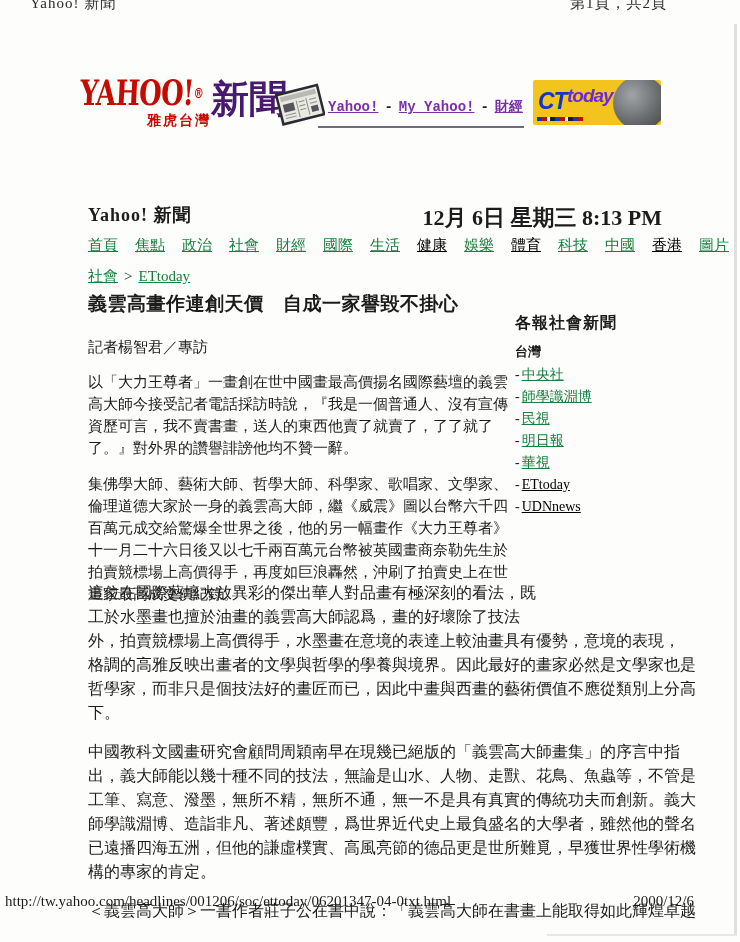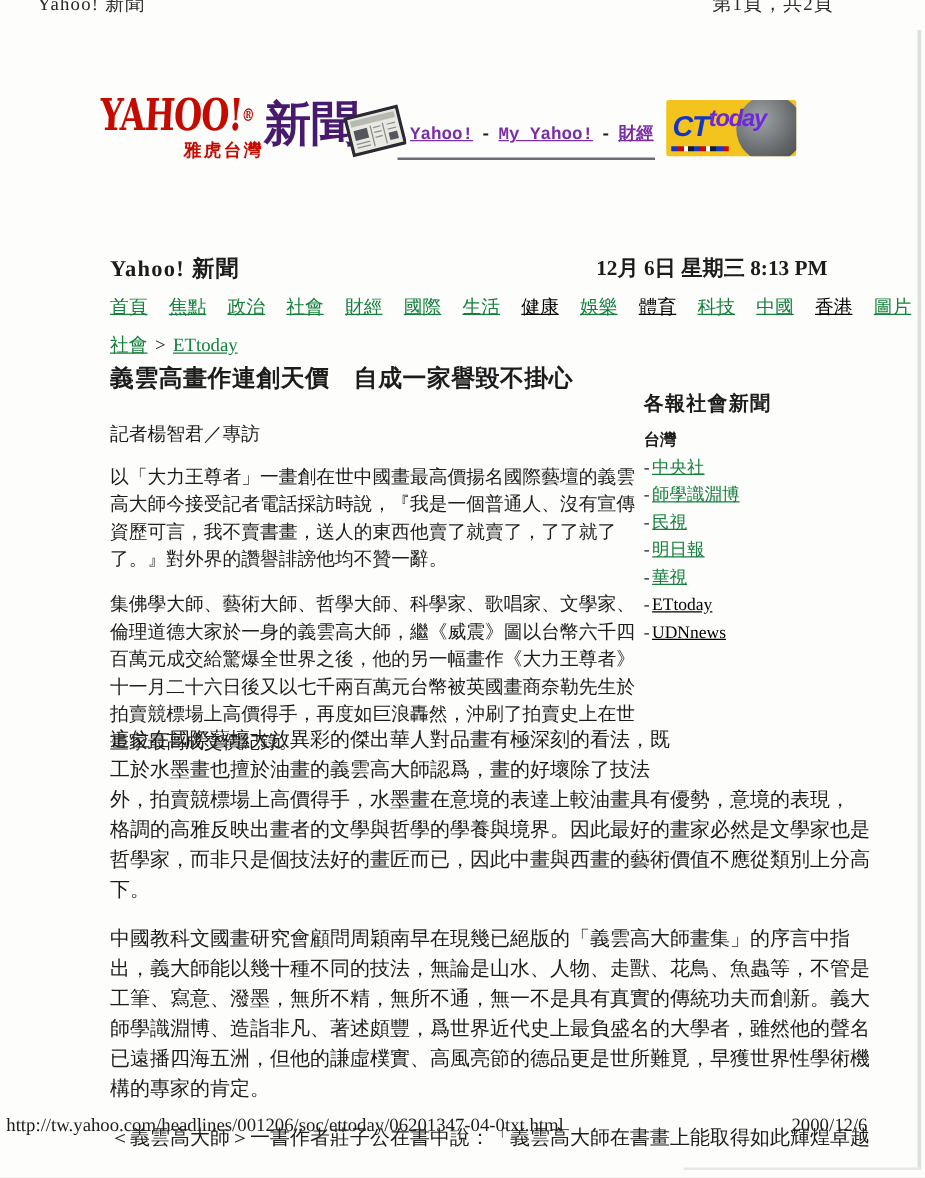--- a/index.html
+++ b/index.html
@@ -46,21 +46,21 @@
   .mast-links{
     position:absolute;left:328px;top:98px;white-space:nowrap;
     font-family:"Liberation Mono","DejaVu Sans Mono",monospace;
     font-size:14px;font-weight:bold;
   }
   .mast-links a{color:#7b2fa6;text-decoration:underline;}
   .mast-sep{color:#222;padding:0 6px;text-decoration:none;}
   .mast-rule{position:absolute;left:318px;top:126px;width:206px;height:2px;background:#6b6b7a;}
   
   .ettoday-logo{
-    position:absolute;left:533px;top:80px;width:104px;height:45px;
+    position:absolute;left:533px;top:80px;width:128px;height:45px;
     background:#f2c41d;border-radius:2px;overflow:hidden;
   }
   .ettoday-globe{
     position:absolute;right:-6px;top:-4px;width:54px;height:54px;border-radius:50%;
     background:radial-gradient(circle at 35% 35%,#9aa2b2 0%,#5a6273 55%,#2e3442 100%);
     opacity:.92;
   }
   .ettoday-ct{
     position:absolute;left:5px;top:8px;
     font-family:"Liberation Sans",sans-serif;font-weight:900;font-style:italic;
@@ -75,21 +75,21 @@
     position:absolute;left:86px;top:18px;
     font-family:"Liberation Sans",sans-serif;font-weight:normal;font-size:8px;color:#3a2c00;margin-top:43px;
   }
   .ettoday-strip{
     position:absolute;left:4px;bottom:4px;width:46px;height:4px;
     background:repeating-linear-gradient(90deg,#1535c8 0 5px,#c40b00 5px 10px,#ffffff 10px 13px,#141b2c 13px 18px);
   }
   
   .title-row{position:absolute;left:88px;top:203px;width:574px;}
   .yh-title{float:left;font-size:18px;font-weight:bold;letter-spacing:1px;}
-  .yh-date{float:right;font-size:17px;font-weight:bold;white-space:nowrap;}
+  .yh-date{float:right;font-size:22px;font-weight:bold;white-space:nowrap;}
   .nav-row{position:absolute;left:88px;top:236px;width:600px;font-size:15px;white-space:nowrap;}
   .nav-row a{margin-right:17px;text-decoration:underline;}
   .link-p{color:#15803d;}
   .link-b{color:#000000;}
   .breadcrumb{position:absolute;left:88px;top:267px;font-size:15px;}
   .breadcrumb a{text-decoration:underline;}
   .bc-sep{color:#222;padding:0 6px;}
   
   .article-left{position:absolute;left:88px;top:291px;width:430px;}
   .article-title{font-size:19px;font-weight:bold;letter-spacing:.5px;line-height:26px;}

